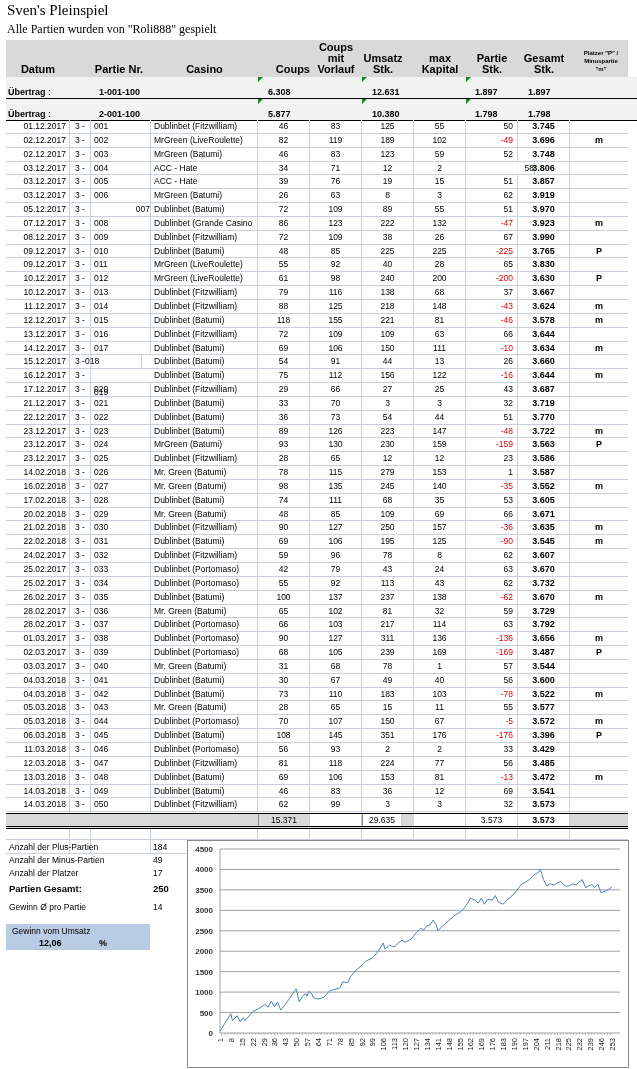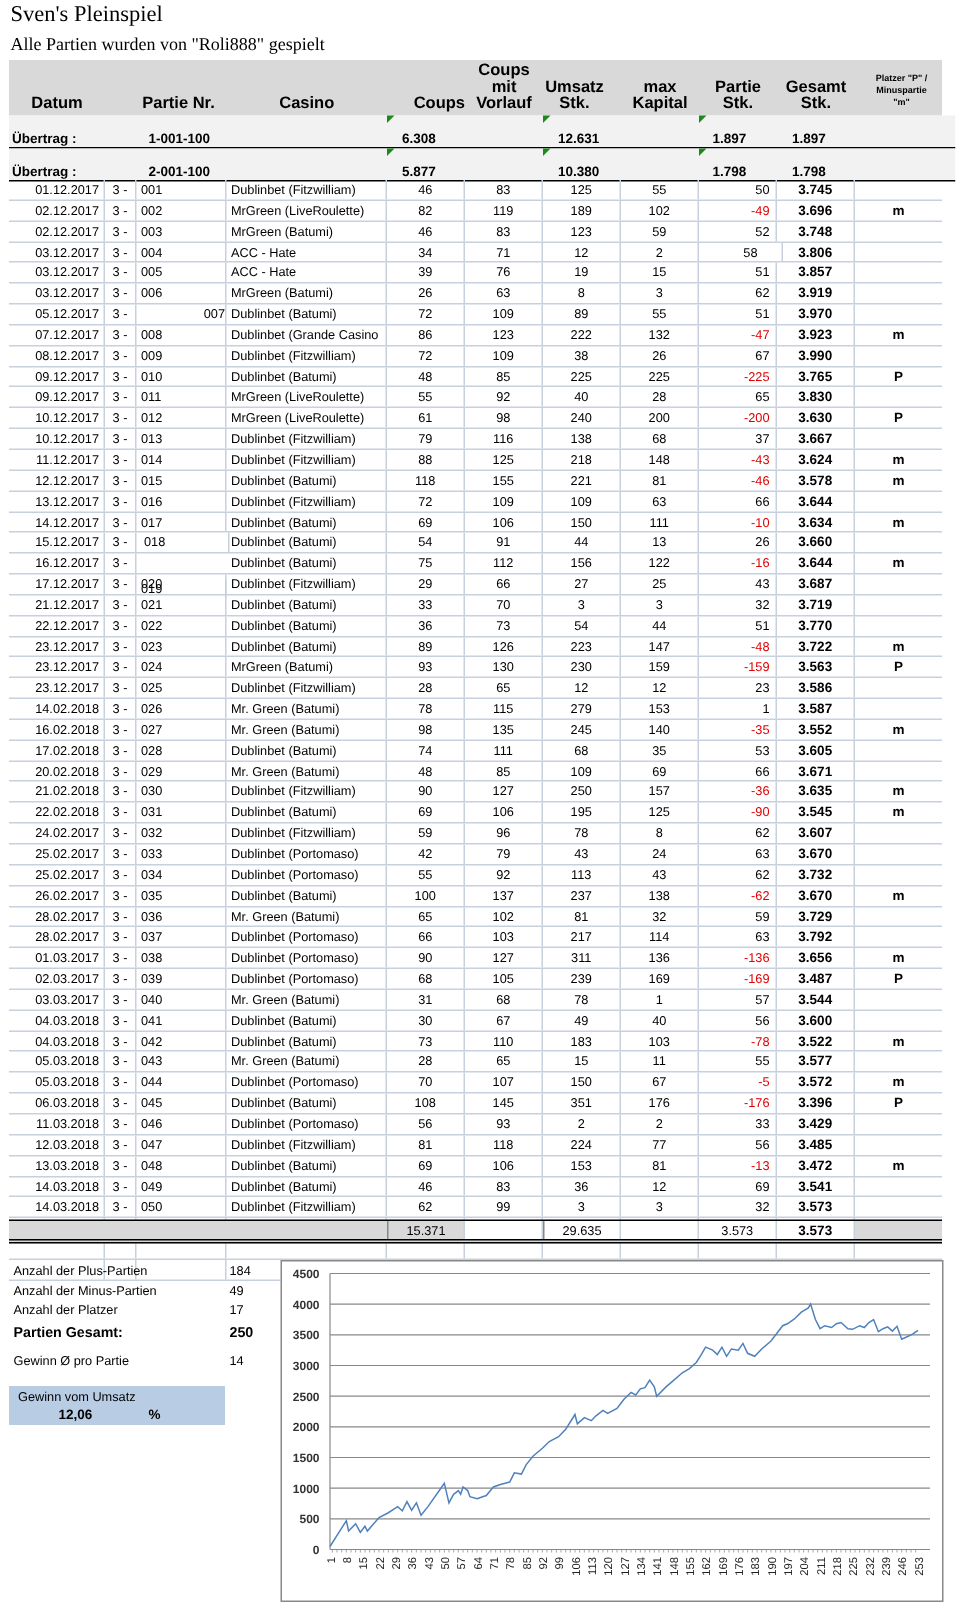--- a/index.html
+++ b/index.html
@@ -135,21 +135,21 @@
     </div>
     <div class="row">
       <span class="c" style="left: 0px; width: 64px; text-align: right; padding-right: 3px;">03.12.2017</span>
       <span class="c" style="left: 64px; width: 21px; text-align: center;">3 -</span>
       <span class="c" style="left: 85px; width: 60px; text-align: left; padding-left: 3px;">004</span>
       <span class="c" style="left: 145px; width: 107px; text-align: left; padding-left: 3px;">ACC - Hate</span>
       <span class="c" style="left: 252px; width: 52px; text-align: center;">34</span>
       <span class="c" style="left: 304px; width: 52px; text-align: center;">71</span>
       <span class="c" style="left: 356px; width: 52px; text-align: center;">12</span>
       <span class="c" style="left: 408px; width: 52px; text-align: center;">2</span>
-      <span class="c" style="left: 464px; width: 52px; text-align: right; padding-right: 16px;">58</span>
+      <span class="c" style="left: 477px; width: 52px; text-align: right; padding-right: 0;">58</span>
       <span class="c bold" style="left: 512px; width: 52px; text-align: center;">3.806</span>
       <span class="c bold" style="left: 564px; width: 58px; text-align: center; border-right: none;"></span>
     </div>
     <div class="row">
       <span class="c" style="left: 0px; width: 64px; text-align: right; padding-right: 3px;">03.12.2017</span>
       <span class="c" style="left: 64px; width: 21px; text-align: center;">3 -</span>
       <span class="c" style="left: 85px; width: 60px; text-align: left; padding-left: 3px;">005</span>
       <span class="c" style="left: 145px; width: 107px; text-align: left; padding-left: 3px;">ACC - Hate</span>
       <span class="c" style="left: 252px; width: 52px; text-align: center;">39</span>
       <span class="c" style="left: 304px; width: 52px; text-align: center;">76</span>
@@ -311,21 +311,21 @@
       <span class="c" style="left: 304px; width: 52px; text-align: center;">106</span>
       <span class="c" style="left: 356px; width: 52px; text-align: center;">150</span>
       <span class="c" style="left: 408px; width: 52px; text-align: center;">111</span>
       <span class="c neg" style="left: 460px; width: 52px; text-align: right; padding-right: 4px;">-10</span>
       <span class="c bold" style="left: 512px; width: 52px; text-align: center;">3.634</span>
       <span class="c bold" style="left: 564px; width: 58px; text-align: center; border-right: none;">m</span>
     </div>
     <div class="row">
       <span class="c" style="left: 0px; width: 64px; text-align: right; padding-right: 3px;">15.12.2017</span>
       <span class="c" style="left: 64px; width: 21px; text-align: center;">3 -</span>
-      <span class="c" style="left: 87px; width: 60px; text-align: left; padding-left: 3px;">018</span>
+      <span class="c" style="left: 76px; width: 60px; text-align: left; padding-left: 3px;">018</span>
       <span class="c" style="left: 145px; width: 107px; text-align: left; padding-left: 3px;">Dublinbet (Batumi)</span>
       <span class="c" style="left: 252px; width: 52px; text-align: center;">54</span>
       <span class="c" style="left: 304px; width: 52px; text-align: center;">91</span>
       <span class="c" style="left: 356px; width: 52px; text-align: center;">44</span>
       <span class="c" style="left: 408px; width: 52px; text-align: center;">13</span>
       <span class="c" style="left: 460px; width: 52px; text-align: right; padding-right: 4px;">26</span>
       <span class="c bold" style="left: 512px; width: 52px; text-align: center;">3.660</span>
       <span class="c bold" style="left: 564px; width: 58px; text-align: center; border-right: none;"></span>
     </div>
     <div class="row">
@@ -780,21 +780,21 @@
       <span class="c" style="left: 356px; width: 52px; text-align: center;"></span>
       <span class="c" style="left: 408px; width: 52px; text-align: center;"></span>
       <span class="c" style="left: 460px; width: 52px; text-align: right; padding-right: 4px;"></span>
       <span class="c" style="left: 512px; width: 52px; text-align: center;"></span>
       <span class="c" style="left: 564px; width: 58px; text-align: center; border-right: none;"></span>
     </div>
   </div>
 
 <div class="totals">
   <span class="c" style="left:252px;width:52px;text-align:center;border-left:1px solid #888">15.371</span>
-  <span class="c" style="left:356px;width:52px;text-align:center;background:#fff;border-left:1px solid #888">29.635</span>
+  <span class="c" style="left:356px;width:40px;text-align:center;background:#fff;border-left:1px solid #888">29.635</span>
   <span class="c" style="left:304px;width:52px;background:#fff"></span>
   <span class="c" style="left:408px;width:52px;background:#fff"></span>
   <span class="c" style="left:460px;width:52px;text-align:center;background:#fff">3.573</span>
   <span class="c bold" style="left:512px;width:52px;text-align:center;background:#fff">3.573</span>
 </div>
 
 <div class="stats" style="top:842px">Anzahl der Plus-Partien</div>
 <div class="statv" style="top:842px">184</div>
 <div class="stats" style="top:855px">Anzahl der Minus-Partien</div>
 <div class="statv" style="top:855px">49</div>

